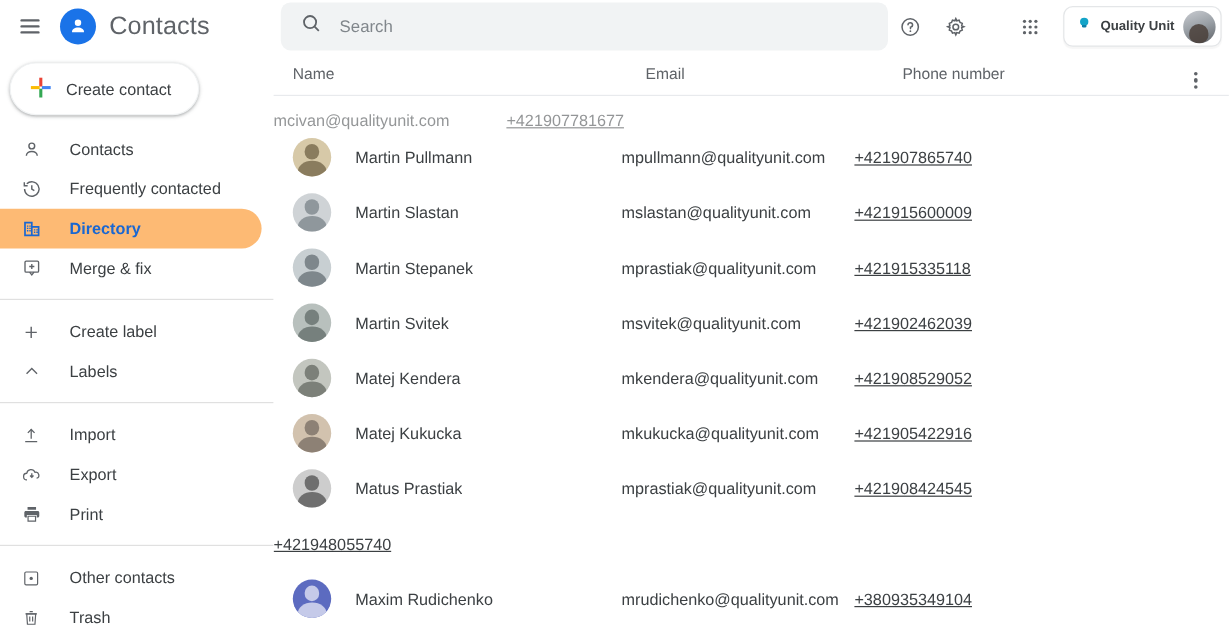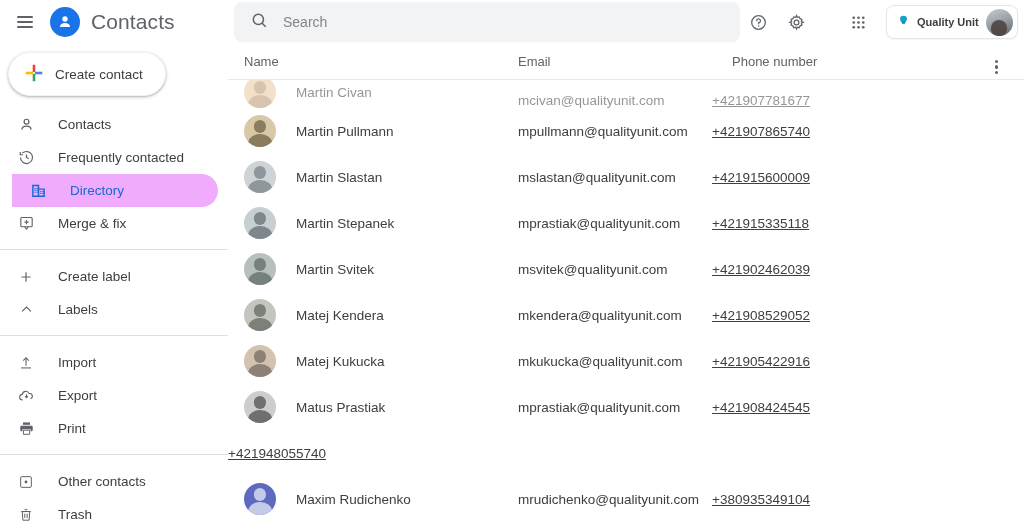--- a/index.html
+++ b/index.html
@@ -47,21 +47,21 @@
   }
 
   
   .nav-group { padding-top: 2px; }
   .nav-item {
     display: flex; align-items: center; height: 33px;
     border-radius: 0 17px 17px 0; margin-right: 10px;
     padding-left: 16px; cursor: pointer;
     font-size: 13.5px; color: #3c4043; white-space: nowrap;
   }
-  .nav-item.active { background: #f0abfc; color: #1967d2; font-weight: 400; margin-left: 12px; }
+  .nav-item.active { background: #fdba74; color: #1967d2; font-weight: 700; }
   .nav-item.active .nav-ico { color: #1967d2; }
   .nav-ico {
     width: 20px; height: 20px; margin-right: 22px; flex: 0 0 20px;
     display: flex; align-items: center; justify-content: center; color: #5f6368;
   }
   .divider { height: 1px; background: #e0e0e0; margin: 9px 0 8px 0; }
 
   
   #main { flex: 1 1 auto; height: 526px; position: relative; background: #fff; }
 
@@ -99,21 +99,21 @@
     border-radius: 50% 50% 42% 42%; background: #4a3f3a; opacity: .85;
   }
 
   
   .list-head {
     display: flex; align-items: center; height: 36px;
     border-bottom: 1px solid #e8eaed; position: relative;
     font-size: 13px; color: #5f6368;
   }
   .col-name { width: 290px; padding-left: 16px; flex: 0 0 290px; }
-  .col-email { width: 194px; flex: 0 0 194px; }
+  .col-email { width: 194px; flex: 0 0 194px; margin-left: 20px; }
   .col-phone { width: 230px; flex: 0 0 230px; margin-left: 20px; }
   .head-menu { position: absolute; right: 14px; top: 6px; }
   .dots { display: flex; flex-direction: column; gap: 2.5px; align-items: center; }
   .dots i { width: 3.2px; height: 3.2px; border-radius: 50%; background: #5f6368; display: block; }
 
   
   .list-body { height: 490px; overflow: hidden; position: relative; }
   .row {
     display: flex; align-items: center; height: 46px; cursor: pointer;
     font-size: 13.5px; color: #3c4043;
@@ -358,27 +358,20 @@
         <span class="dots">
             <i></i>
             <i></i>
             <i></i>
           </span>
       </div>
     </div>
 
     <div class="list-body" id="rows">
         <div class="row clipped">
-          <div class="cell-name">
-            <span class="avatar" style="background:#e8c9a0">
-              <span class="head" style="background:#b9946c"></span>
-              <span class="body" style="background:#b9946c"></span>
-            </span>
-            <span class="nm">Martin Civan</span>
-          </div>
           <div class="cell-email">mcivan@qualityunit.com</div>
           <div class="cell-phone">+421907781677</div>
         </div>
         <div class="row">
           <div class="cell-name">
             <span class="avatar" style="background:#d7c9a8">
               <span class="head" style="background:#8a7c5e"></span>
               <span class="body" style="background:#8a7c5e"></span>
             </span>
             <span class="nm">Martin Pullmann</span>

